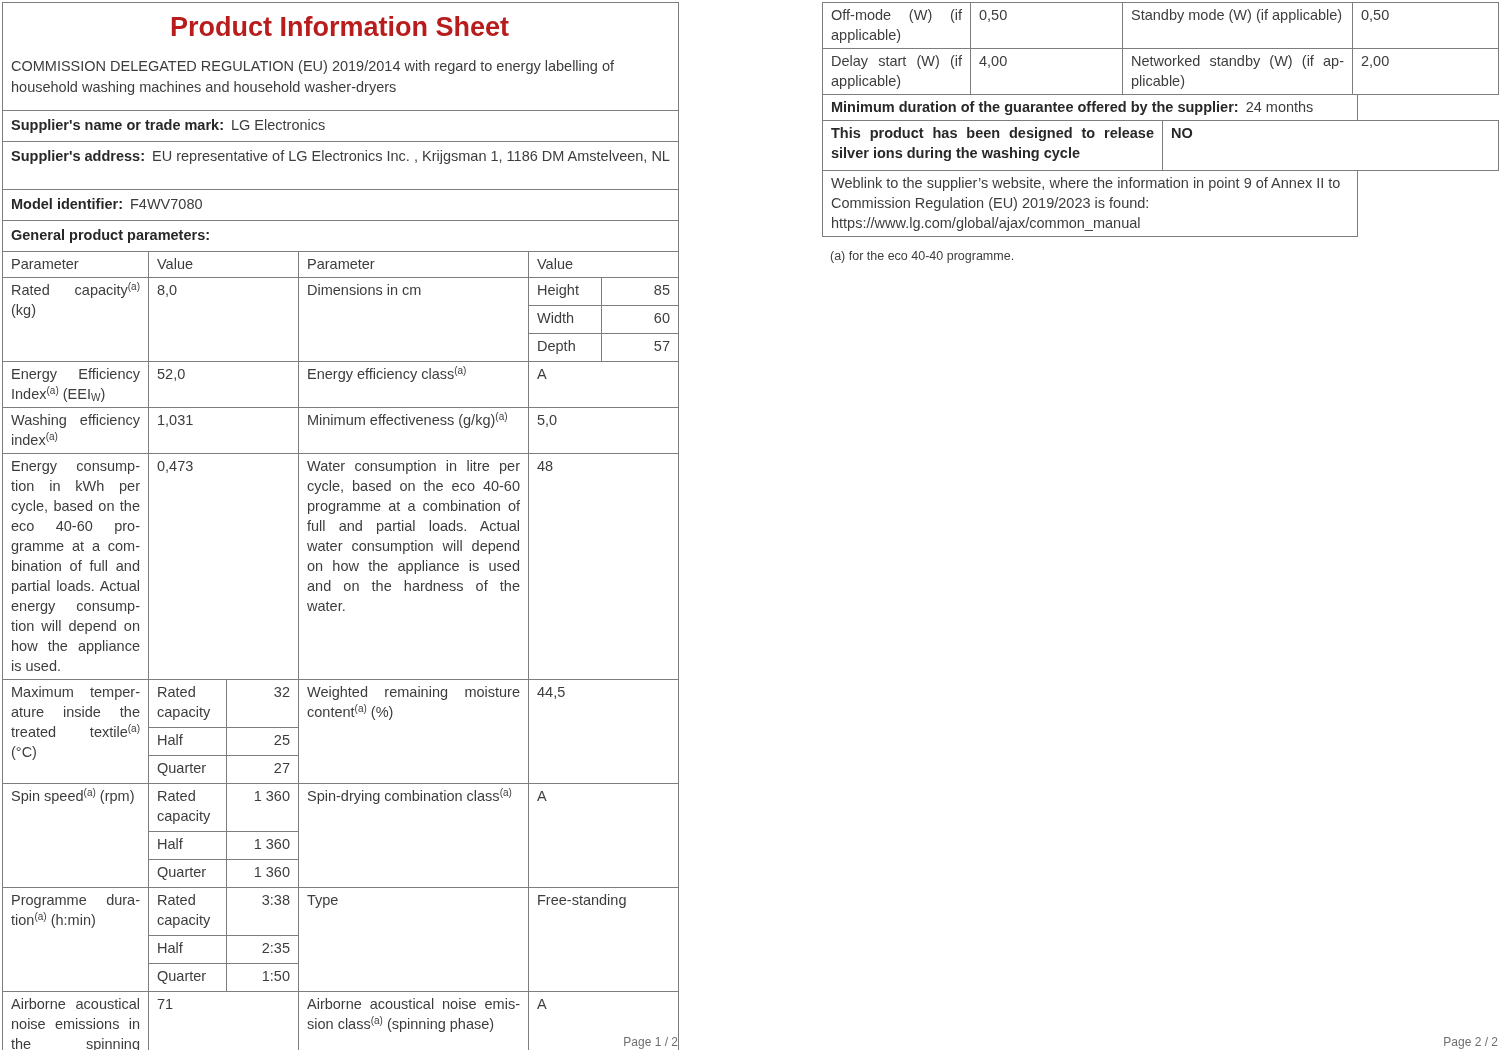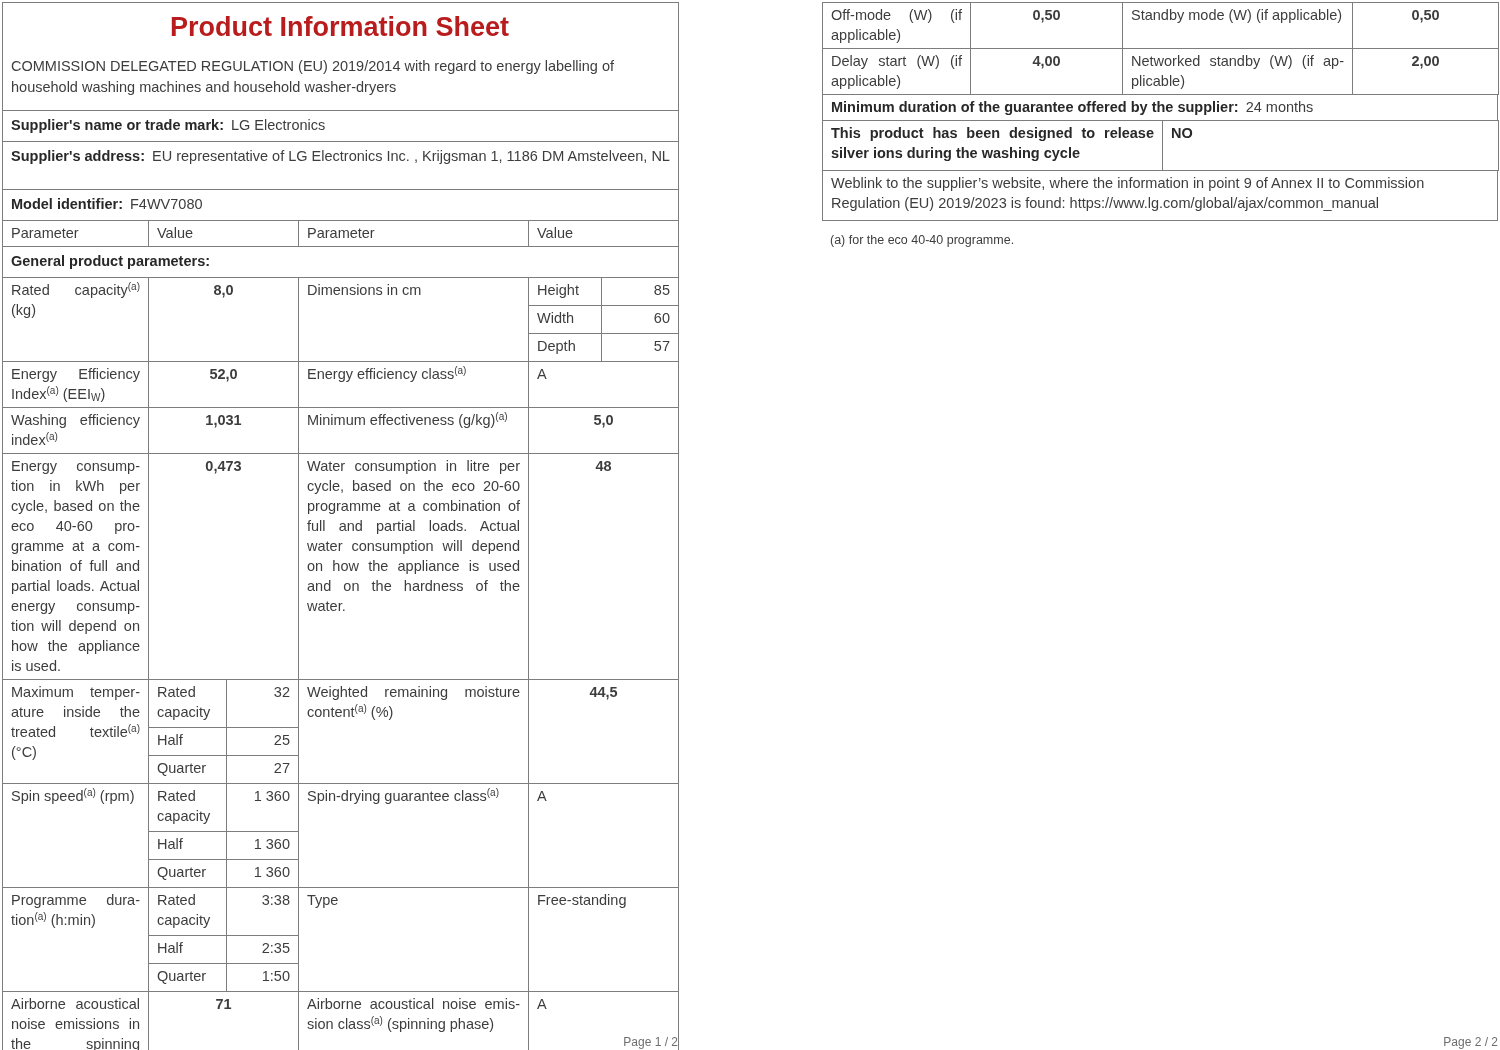--- a/index.html
+++ b/index.html
@@ -5,34 +5,34 @@
   html,body { margin:0; padding:0; }
   body {
     width:1500px; height:1050px; position:relative; background:#ffffff;
     font-family:"Liberation Sans", sans-serif; font-size:14.5px; line-height:20px;
     color:#3d3d3d;
   }
   .page { position:absolute; top:2px; width:676px; }
   #page1 { left:2px; }
   #page2 { left:822px; }
 
-  table.pt { border-collapse:collapse; table-layout:fixed; width:676px; }
+  table.pt { border-collapse:collapse; table-layout:fixed; width:536px; }
   table.pt td { border:1px solid #7d7d7d; vertical-align:top; padding:2px 8px 3px 8px; }
 
   .titlecell { padding:6px 10px 12px 8px !important; }
   .title { font-size:27px; line-height:36px; font-weight:bold; color:#b91c1c;text-align:center; }
   .reg { margin-top:11px; line-height:21px; }
 
   .hrow { padding:4px 8px 6px 8px !important; }
   b, .bold { color:#282828; }
   .bold { font-weight:bold;margin-left:25px; }
   .hv { margin-left:7px; }
 
   .pcell { text-align:justify; }
-  .vcell { text-align:center;font-weight:bold; }
+  .vcell { text-align:left; }
   .subwrap { padding:0 !important; }
   table.sub { border-collapse:collapse; width:100%; table-layout:fixed; }
   table.sub td { border:none; border-top:1px solid #7d7d7d; padding:2px 8px 5px 8px; vertical-align:top; }
   table.sub tr.first td { border-top:none; }
   table.sub td.sv { border-left:1px solid #7d7d7d; text-align:right; }
 
   sup, sub { font-size:10px; line-height:0; position:relative; vertical-align:baseline; }
   sup { top:-5px; } sub { top:2px; }
 
   .footnote { margin-top:9px; padding-left:8px; font-size:12.5px; }
@@ -70,31 +70,31 @@
         <b>Supplier's address:</b><span class="hv">EU representative of LG Electronics Inc. , Krijgsman 1, 1186 DM Amstelveen, NL</span>
       </td>
     </tr>
 
     <tr style="height:30px">
       <td colspan="4" class="hrow">
         <b>Model identifier:</b><span class="hv">F4WV7080</span>
       </td>
     </tr>
 
+    <tr style="height:31px">
+      <td colspan="4" class="hrow">
+        <b>General product parameters:</b>
+      </td>
+    </tr>
+
     <tr style="height:25px">
       <td>Parameter</td>
       <td>Value</td>
       <td>Parameter</td>
       <td>Value</td>
-    </tr>
-
-    <tr style="height:31px">
-      <td colspan="4" class="hrow">
-        <b>General product parameters:</b>
-      </td>
     </tr>
 
     <tr style="height:69px">
       <td class="pcell"><span>Rated capacity</span><sup>(a)</sup><span> (kg)</span></td>
       <td class="vcell">8,0</td>
       <td class="pcell">Dimensions in cm</td>
       <td class="subwrap">
         <table class="sub">
           <colgroup>
                 <col style="width:72px">
@@ -128,21 +128,21 @@
     <tr style="height:45px">
       <td class="pcell"><span>Washing efficiency index</span><sup>(a)</sup></td>
       <td class="vcell">1,031</td>
       <td class="pcell"><span>Minimum effectiveness (g/kg)</span><sup>(a)</sup></td>
       <td class="vcell">5,0</td>
     </tr>
 
     <tr style="height:222px">
       <td class="pcell">Energy consump­tion in kWh per cycle, based on the eco 40-60 pro­gramme at a com­bination of full and partial loads. Actu­al energy consump­tion will depend on how the appliance is used.</td>
       <td class="vcell">0,473</td>
-      <td class="pcell">Water consumption in litre per cycle, based on the eco 20-60 programme at a combination of full and partial loads. Actu­al water consumption will de­pend on how the appliance is used and on the hardness of the water.</td>
+      <td class="pcell">Water consumption in litre per cycle, based on the eco 40-60 programme at a combination of full and partial loads. Actu­al water consumption will de­pend on how the appliance is used and on the hardness of the water.</td>
       <td class="vcell">48</td>
     </tr>
 
     <tr style="height:90px">
       <td class="pcell"><span>Maximum temper­ature inside the treated textile</span><sup>(a)</sup><span> (°C)</span></td>
       <td class="subwrap">
         <table class="sub">
           <colgroup>
                 <col style="width:77px">
                 <col>
@@ -184,21 +184,21 @@
                   <td>Half</td>
                   <td class="sv">1 360</td>
                 </tr>
           <tr style="height:23px">
                   <td>Quarter</td>
                   <td class="sv">1 360</td>
                 </tr>
         </tbody>
             </table>
       </td>
-      <td class="pcell"><span>Spin-drying guarantee class</span><sup>(a)</sup></td>
+      <td class="pcell"><span>Spin-drying combination class</span><sup>(a)</sup></td>
       <td>A</td>
     </tr>
 
     <tr style="height:90px">
       <td class="pcell"><span>Programme dura­tion</span><sup>(a)</sup><span> (h:min)</span></td>
       <td class="subwrap">
         <table class="sub">
           <colgroup>
                 <col style="width:77px">
                 <col>

